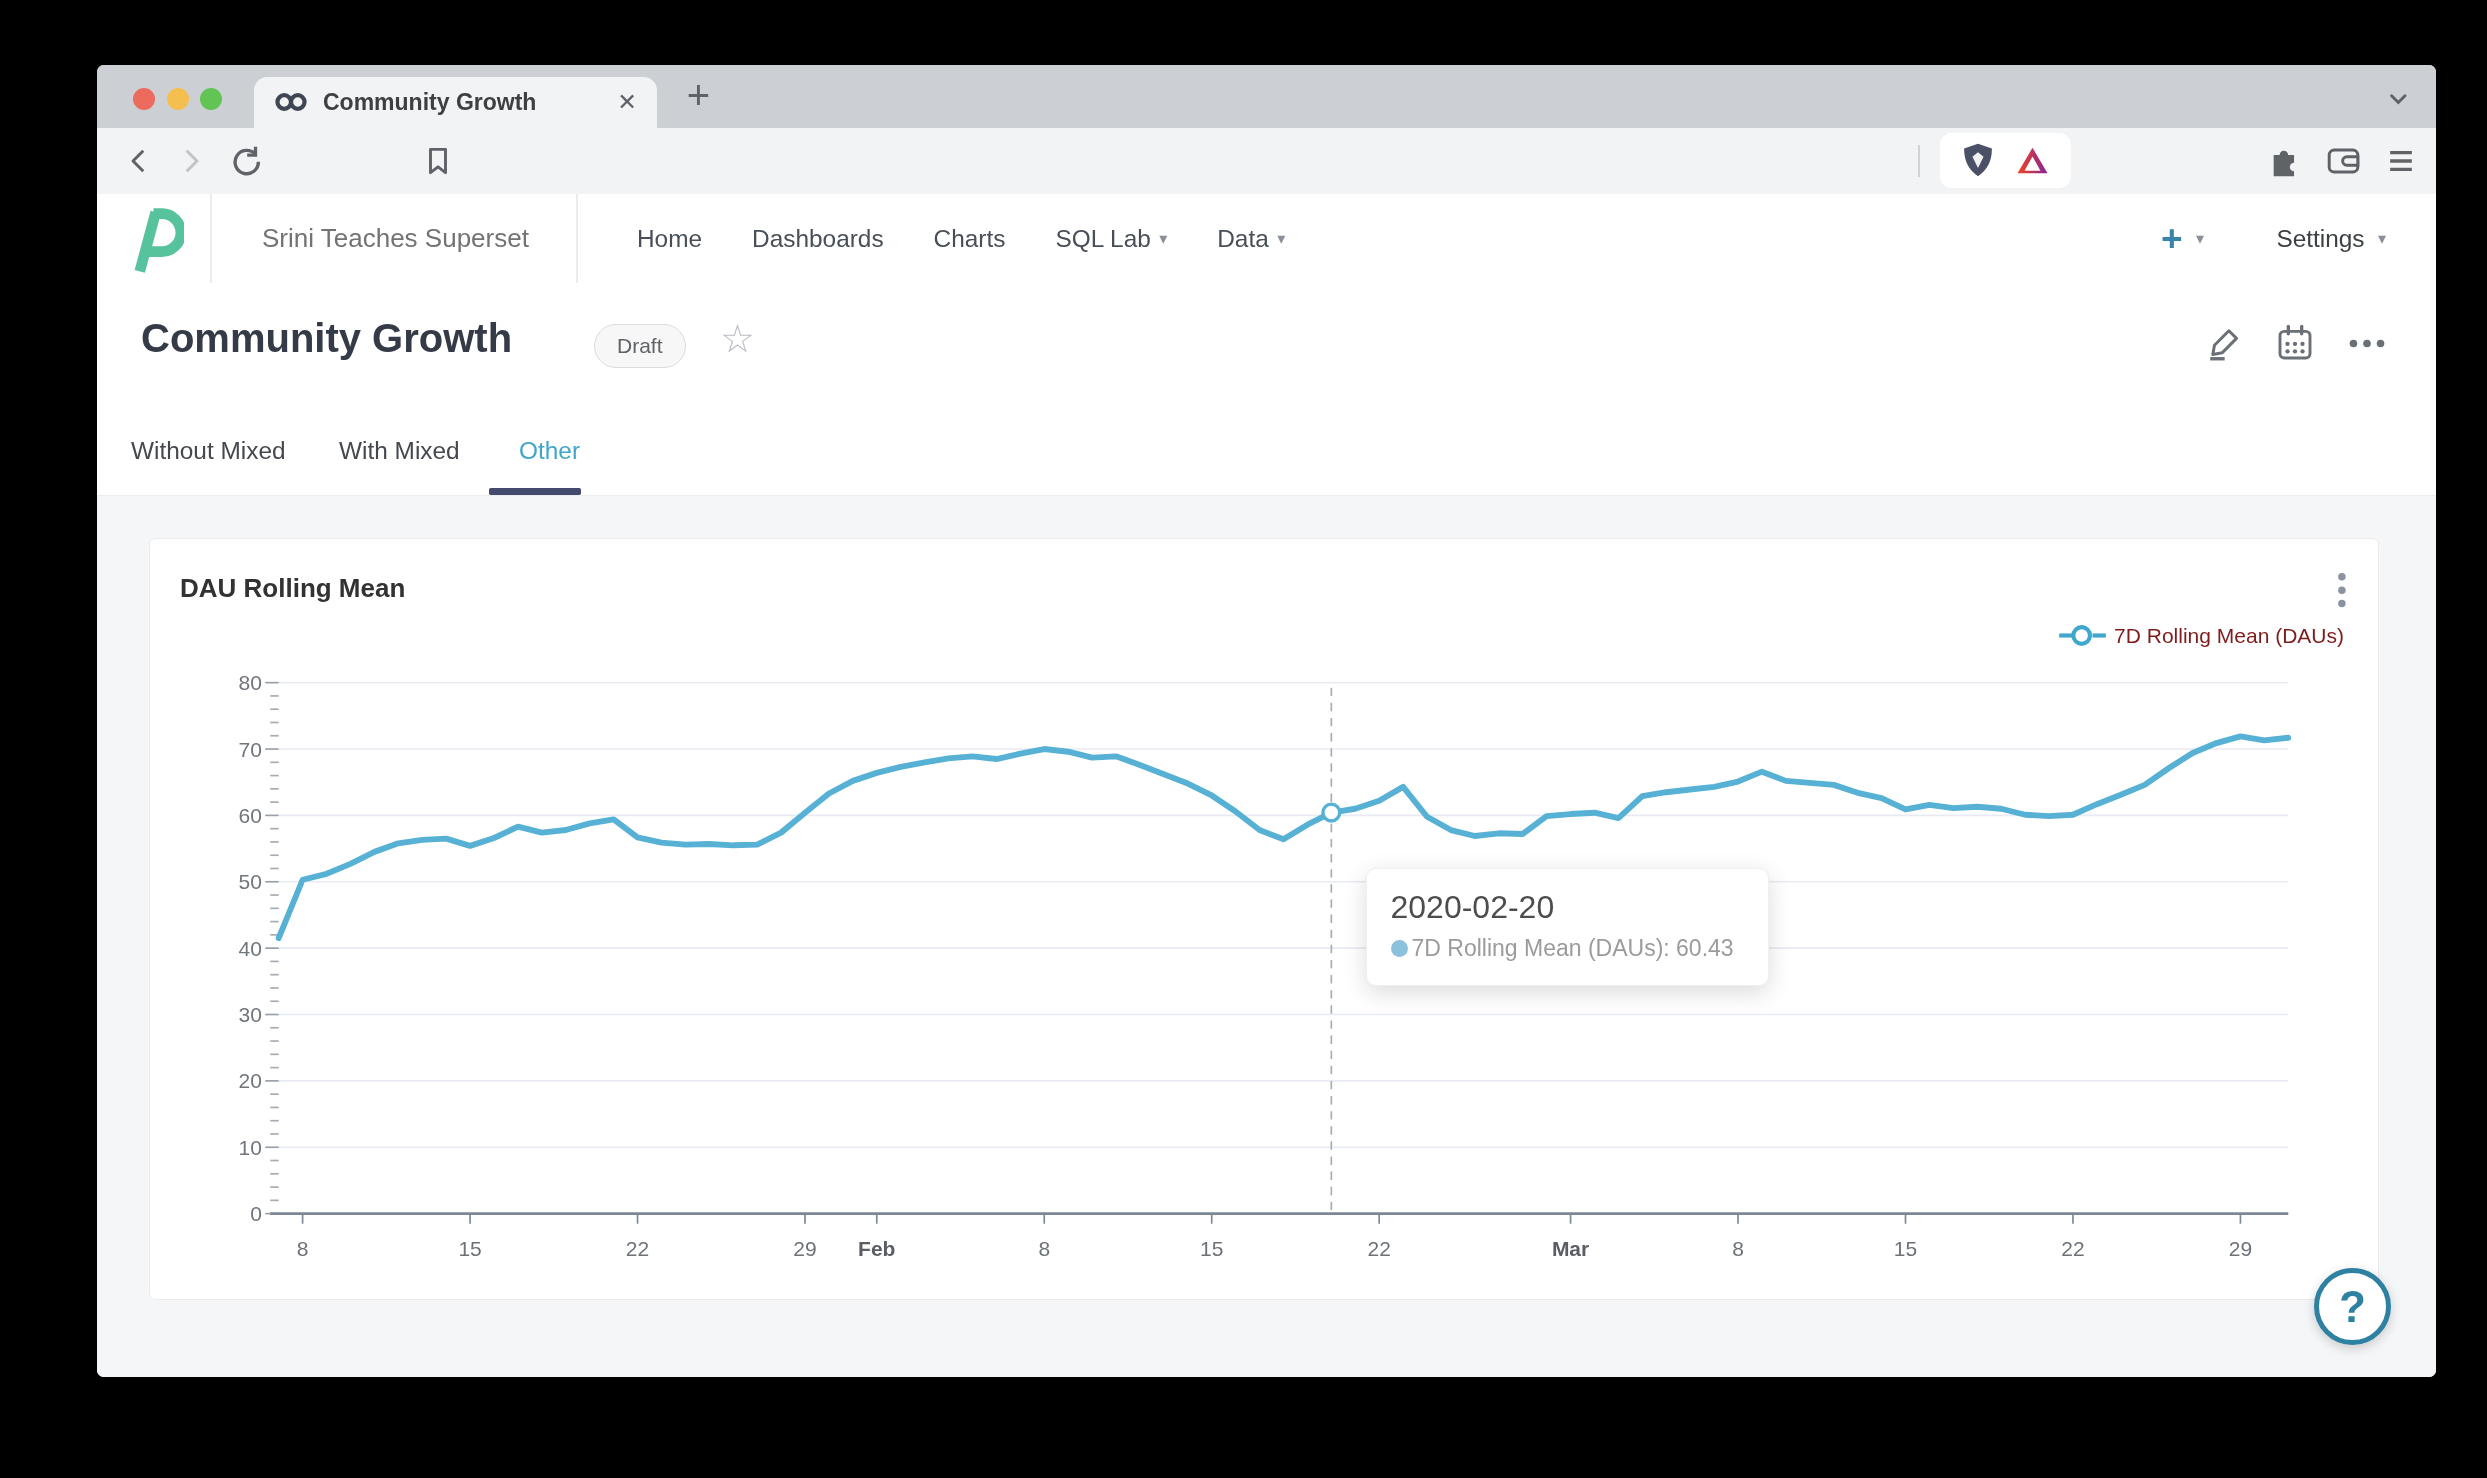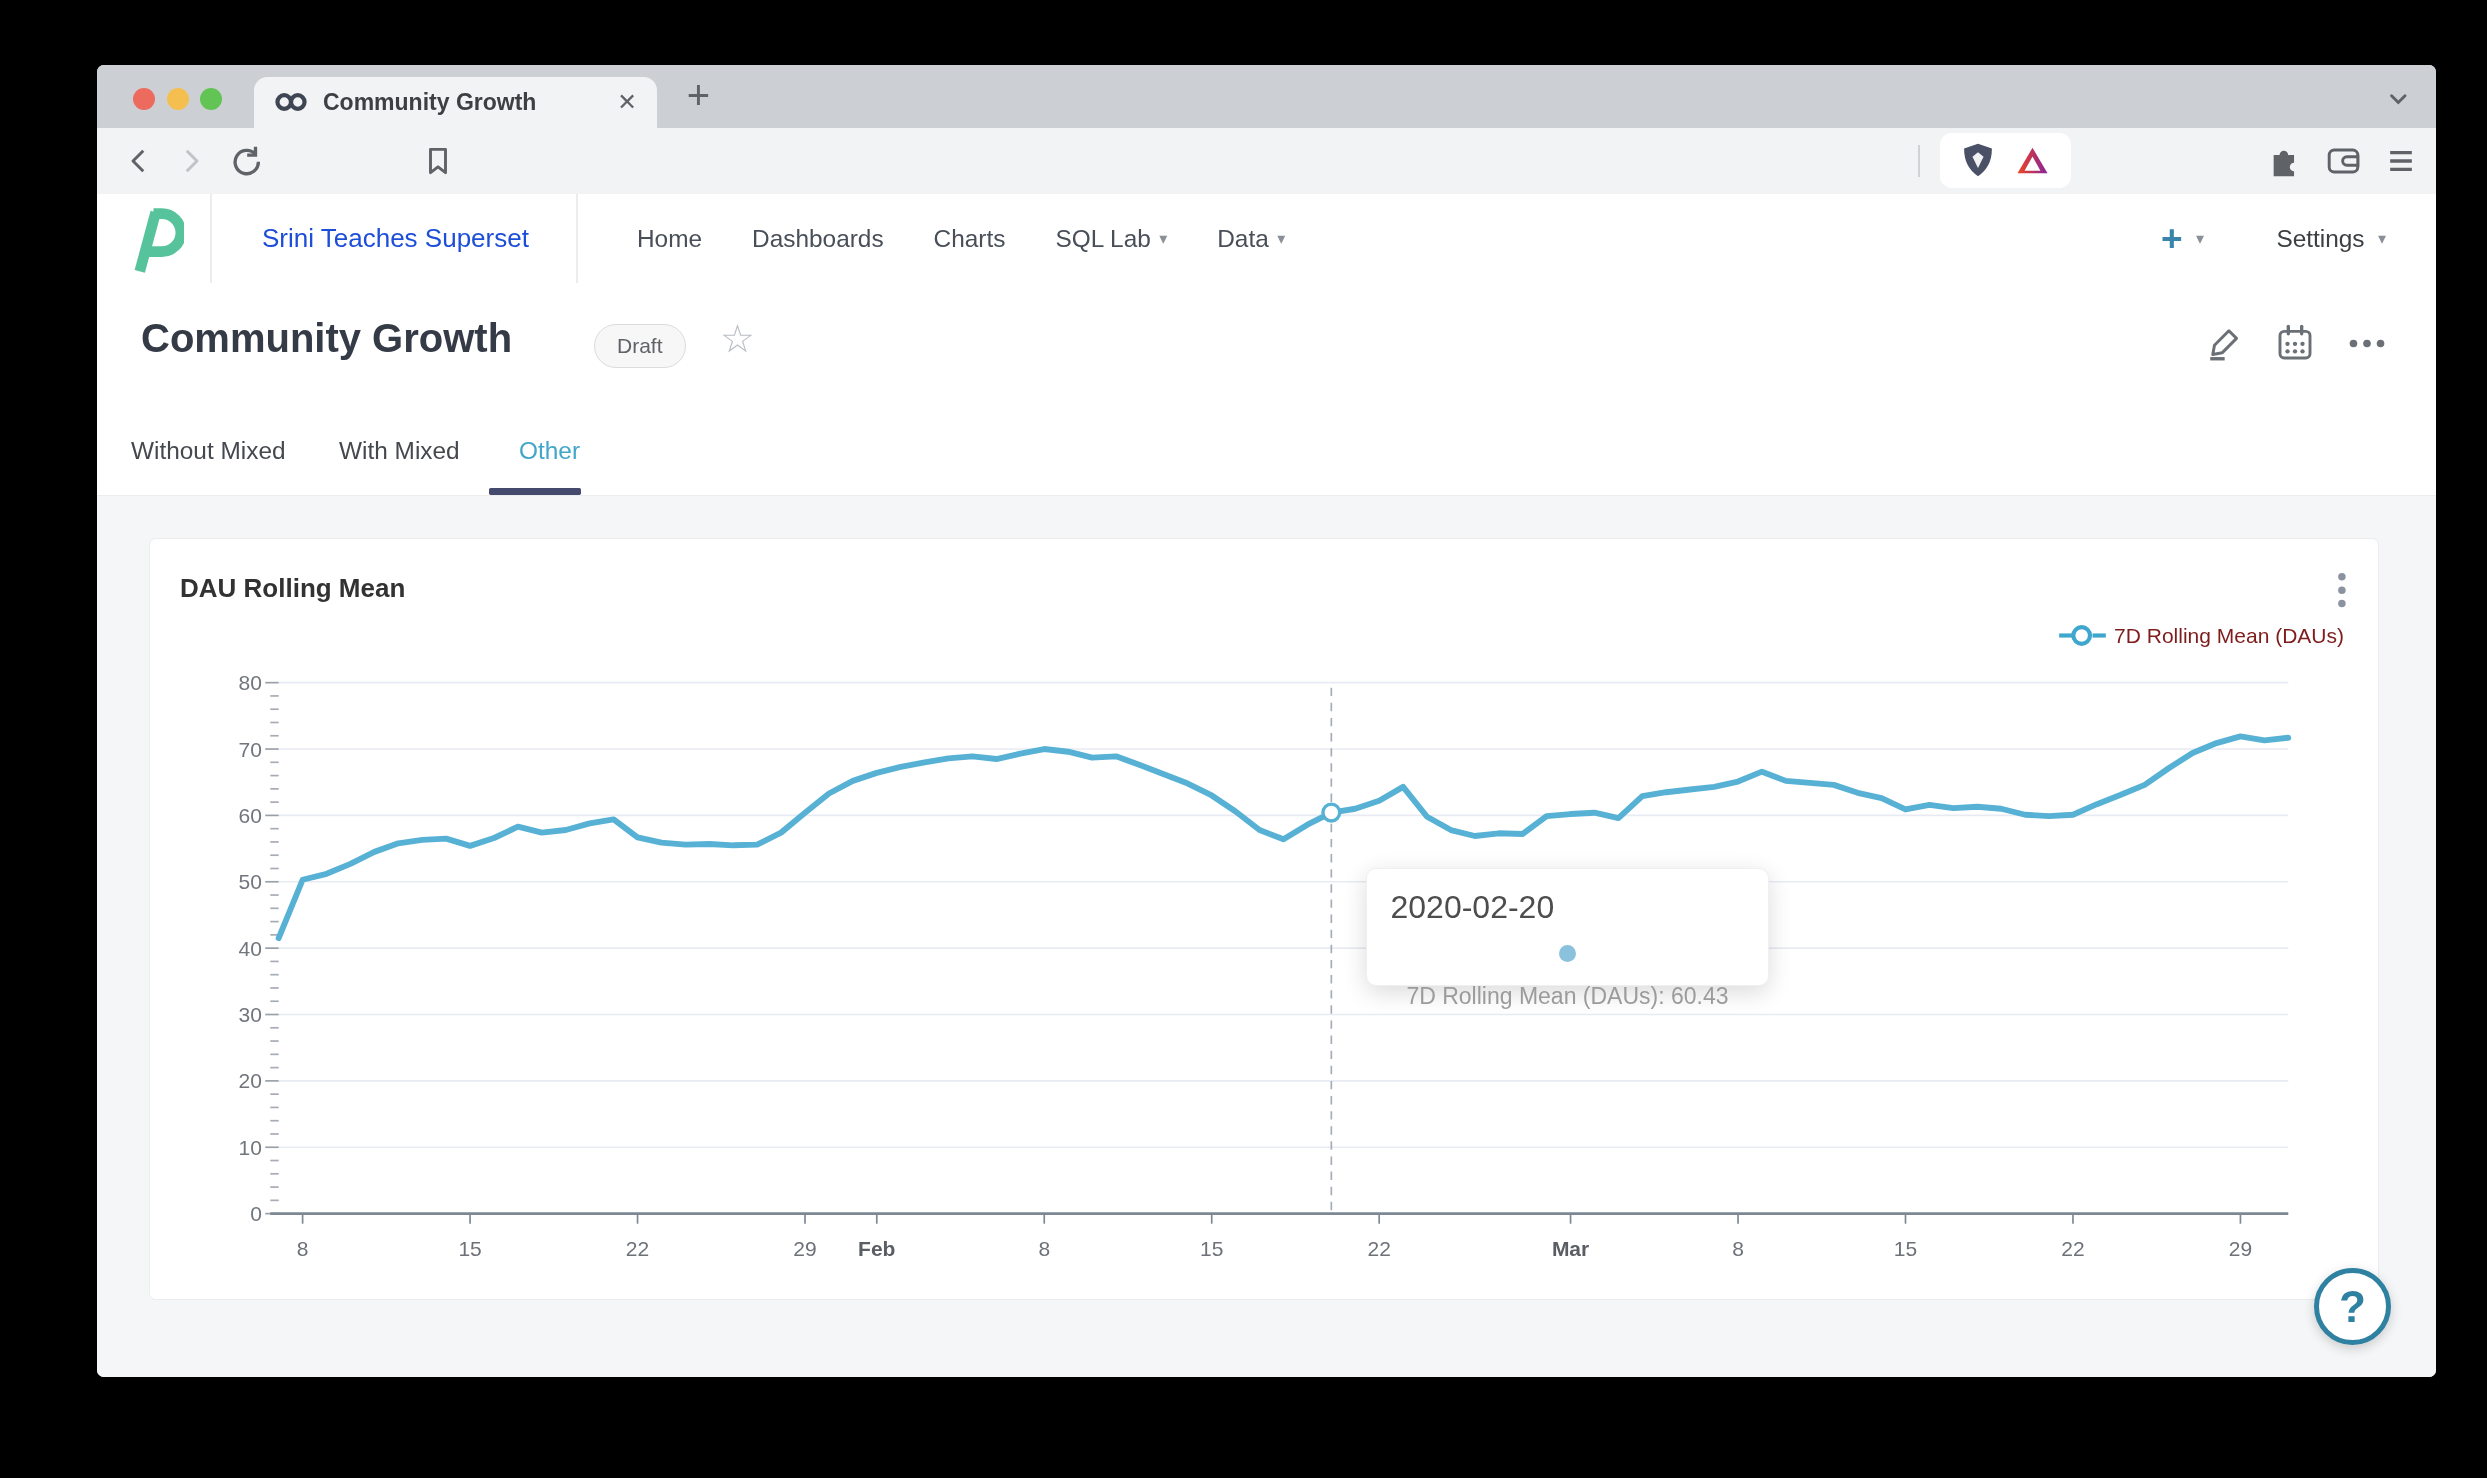--- a/index.html
+++ b/index.html
@@ -31,21 +31,21 @@
   .url-path{color:#80868b;}
   .tb-divider{position:absolute;left:1821px;top:17px;width:1.7px;height:32px;background:#cfd3d8;}
   .shield-pill{position:absolute;left:1843px;top:5px;width:131px;height:55px;background:#fff;
     border-radius:11.8px;display:flex;align-items:center;justify-content:space-evenly;}
   
   .navbar{position:absolute;left:0;top:129px;width:100%;height:91px;background:#fff;
     border-bottom:1.7px solid #ececec;}
   .nav-logo{position:absolute;left:32px;top:11.8px;}
   .nav-vline{position:absolute;top:0;width:1.7px;height:89px;background:#ececec;}
   .workspace{position:absolute;left:165px;top:0;height:89px;display:flex;align-items:center;
-    font-size:26px;color:#1d4ed8;}
+    font-size:26px;color:#737373;}
   .menu{position:absolute;left:540px;top:0;height:89px;display:flex;align-items:center;gap:50px;justify-content:flex-end;}
   .menu-item{font-size:24.4px;color:#484f58;display:flex;align-items:center;gap:8.4px;}
   .caret{font-size:16px;color:#8a8f98;}
   .nav-right{position:absolute;right:50px;top:0;height:89px;display:flex;align-items:center;gap:13.4px;}
   .plus-btn{font-size:37px;font-weight:700;color:#3884ab;}
   .settings{font-size:24.4px;color:#3c4043;margin-left:59px;}
   
   .dash-header{position:absolute;left:0;top:219px;width:100%;height:123px;background:#fff;}
   .dash-title{position:absolute;left:44px;top:32px;font-size:40px;font-weight:600;color:#353b46;}
   .draft-badge{position:absolute;left:497px;top:40px;height:44px;padding:0 22px;border:1.7px solid #dcdcdc;
@@ -63,21 +63,21 @@
   .card{position:absolute;left:52px;top:42px;width:2230px;height:762px;background:#fff;
     border:0.8px solid #ececec;border-radius:6.7px;}
   .card-title{position:absolute;left:30px;top:34px;font-size:26px;font-weight:700;color:#323232;}
   .kebab{position:absolute;right:30px;top:32px;}
   .legend{position:absolute;right:34px;top:84px;display:flex;align-items:center;gap:8.4px;}
   .legend-label{font-size:21px;color:#7f1d1d;}
   .chart-svg{position:absolute;left:0;top:0;width:2230px;height:762px;}
   .tooltip{position:absolute;left:1216px;top:329px;width:403px;height:118px;background:#fff;
     border-radius:10px;border:0.8px solid #f0f0f0;box-shadow:0 6.7px 23.5px rgba(0,0,0,.14);padding:20px 23.5px;}
   .tt-date{font-size:32px;color:#4d4d4d;}
-  .tt-row{margin-top:19px;display:flex;align-items:center;gap:21px;flex-direction:column;}
+  .tt-row{margin-top:9px;display:flex;align-items:center;gap:4px;}
   .tt-dot{width:17px;height:17px;border-radius:50%;background:#8ac2de;flex:none;}
   .tt-text{font-size:23px;color:#9b9b9b;white-space:nowrap;}
   
   .help-btn{position:absolute;left:2217px;top:1203px;width:77px;height:77px;border-radius:50%;
     background:#fff;border:5.9px solid #2f81a2;color:#2f81a2;font-size:44px;font-weight:700;
     display:flex;align-items:center;justify-content:center;box-shadow:0 3.4px 11.8px rgba(0,0,0,.18);}
   svg{display:block;}
 </style>
 </head>
 <body>

